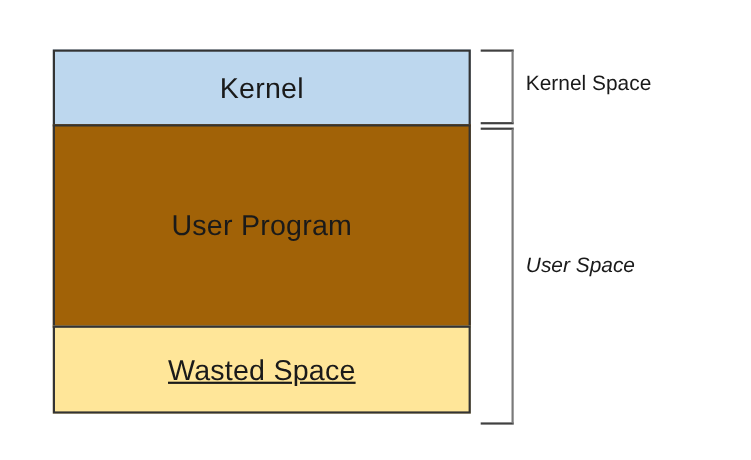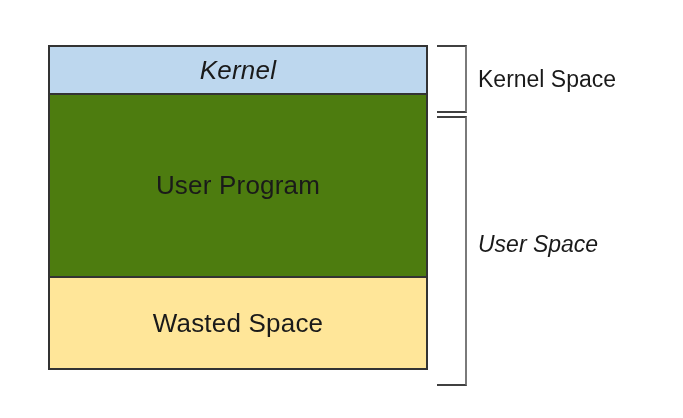--- a/index.html
+++ b/index.html
@@ -29,53 +29,53 @@
     border: 2px solid #333333;
     display: flex;
     align-items: center;
     justify-content: center;
     font-size: 26px;
     letter-spacing: 0.2px;
   }
   .block + .block {
     margin-top: -2px;
   }
-  .block-kernel       { height: 50px; font-style: italic;  }
+  .block-kernel       { height: 70px;  }
   .block-user-program { height: 185px; }
-  .block-wasted-space { height: 94px;  }
+  .block-wasted-space { height: 80px; text-decoration: underline;  }
   .bracket {
     position: absolute;
     left: 437px;
     width: 30px;
     box-sizing: border-box;
     border-top: 2px solid #404040;
     border-bottom: 2px solid #404040;
     border-right: 2px solid #7a7a7a;
   }
   .bracket-kernel { top: 45px;  height: 68px;  }
   .bracket-user   { top: 116px; height: 270px; }
   .side-label {
     position: absolute;
     left: 478px;
-    font-size: 23px;
+    font-size: 19px;
     white-space: nowrap;
   }
   .side-label-kernel { top: 66px;  }
   .side-label-user   { top: 231px; font-style: italic; }
 </style>
 </head>
 <body>
 
 <div class="canvas">
 
   <div class="stack">
     <div class="block block-kernel" style="background: rgb(189, 215, 238);">
       <span>Kernel</span>
     </div>
-    <div class="block block-user-program" style="background: #4d7c0f;">
+    <div class="block block-user-program" style="background: #a16207;">
       <span>User Program</span>
     </div>
     <div class="block block-wasted-space" style="background: rgb(255, 230, 153);">
       <span>Wasted Space</span>
     </div>
   </div>
 
   <div class="bracket bracket-kernel"></div>
   <div class="bracket bracket-user"></div>
 

